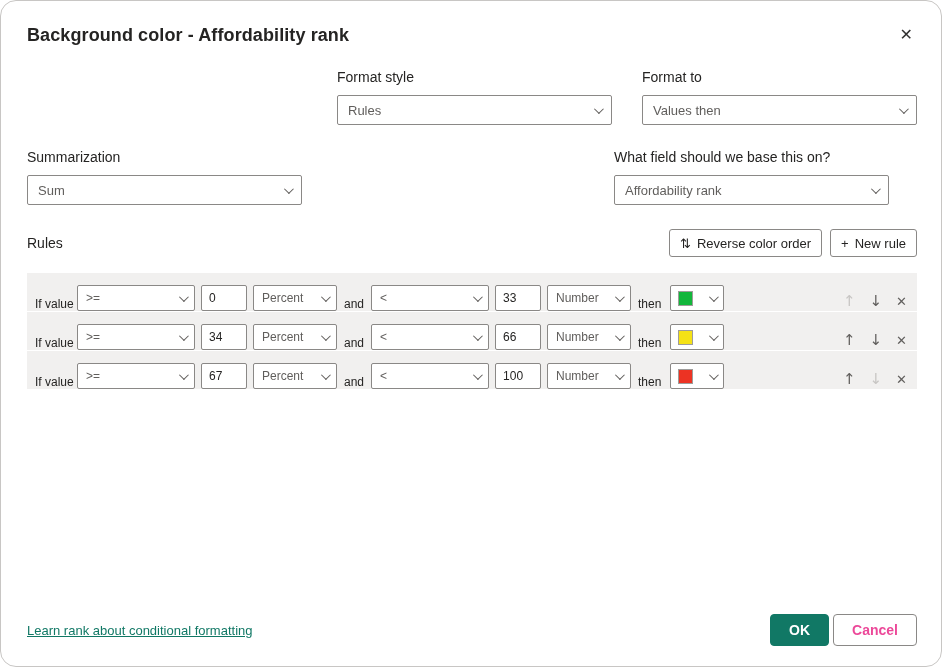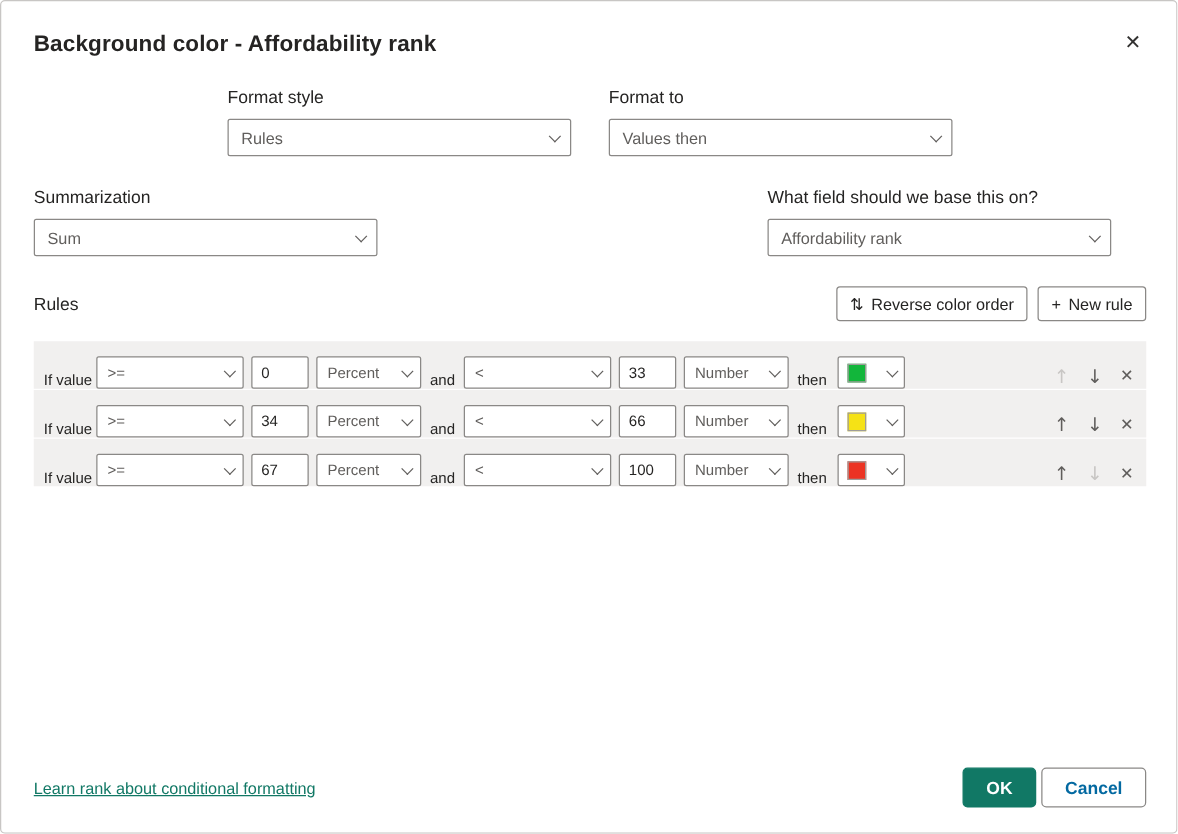--- a/index.html
+++ b/index.html
@@ -3,37 +3,37 @@
 <meta charset="utf-8">
 <style>
   * { margin: 0; padding: 0; box-sizing: border-box; }
   html, body { width: 942px; height: 667px; background: #ffffff; }
   body { font-family: "Liberation Sans", "DejaVu Sans", sans-serif; color: #252423; }
 
   .dialog {
     width: 942px; height: 667px;
     background: #ffffff;
     border: 1px solid #c8c6c4;
-    border-radius: 4px;
+    border-radius: 16px;
     display: flex; flex-direction: column;
     padding: 24px 24px 20px 26px;
     overflow: hidden;
   }
 
   
   .dialog-header { display: flex; align-items: flex-start; justify-content: space-between; margin-bottom: 22px; }
   .dialog-title { font-size: 18px; font-weight: 700; letter-spacing: .1px; }
   .close-btn {
     background: none; border: none; font-size: 16px; line-height: 1;
     color: #323130; cursor: pointer; padding: 4px; margin-top: -2px;
   }
 
   
   .form-row { display: flex; justify-content: space-between; margin-bottom: 24px; }
-  .form-row.first { justify-content: center; gap: 30px; }
+  .form-row.first { justify-content: flex-end; gap: 30px; }
   .field { width: 275px; }
   .field-label { display: block; font-size: 14px; margin-bottom: 10px; color: #252423; }
   .dropdown {
     height: 30px; background: #fff;
     border: 1px solid #8a8886; border-radius: 2px;
     display: flex; align-items: center; justify-content: space-between;
     padding: 0 10px; font-size: 13px; color: #605e5c; cursor: pointer;
   }
   .dropdown .dd-value { color: #605e5c; }
   .chev {
@@ -92,21 +92,21 @@
 
   
   .dialog-footer { margin-top: auto; display: flex; align-items: center; justify-content: space-between; }
   .learn-link { font-size: 13px; color: #117865; text-decoration: underline; cursor: pointer; }
   .footer-btns { display: flex; gap: 4px; }
   .btn {
     height: 32px; border-radius: 4px; font-size: 14px; cursor: pointer; padding: 0 18px;
     font-family: "Liberation Sans", sans-serif;
   }
   .btn-primary { background: #117865; color: #ffffff; border: 1px solid #117865; font-weight: 600; }
-  .btn-secondary { background: #ffffff; color: #0369a1; border: 1px solid #8a8886; font-weight: 600; }
+  .btn-secondary { background: #ffffff; color: #ec4899; border: 1px solid #8a8886; font-weight: 600; }
 </style>
 </head>
 <body>
 
 <div class="dialog">
 
   <div class="dialog-header">
     <div class="dialog-title">Background color - Affordability rank</div>
     <button class="close-btn">✕</button>
   </div>

